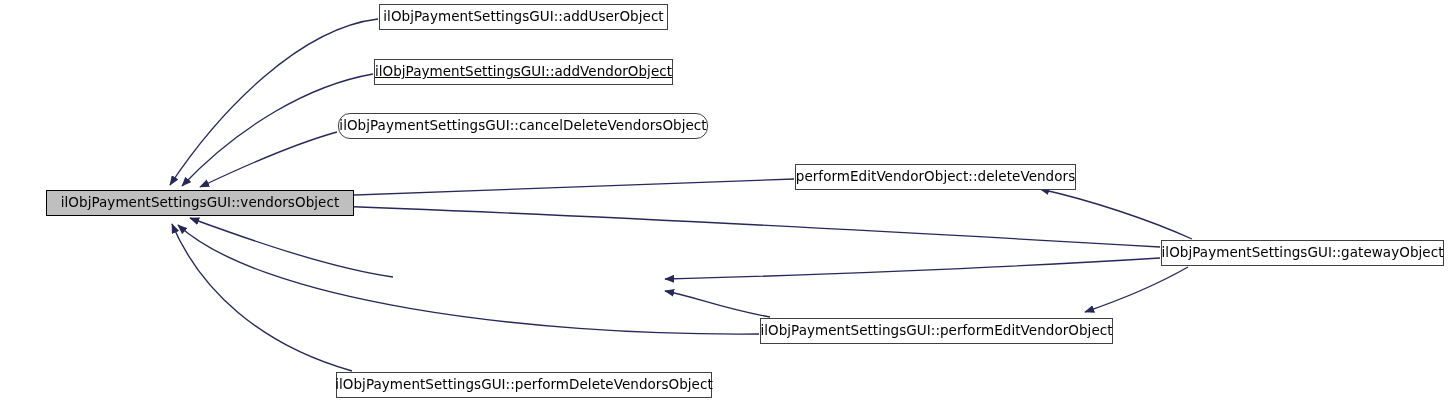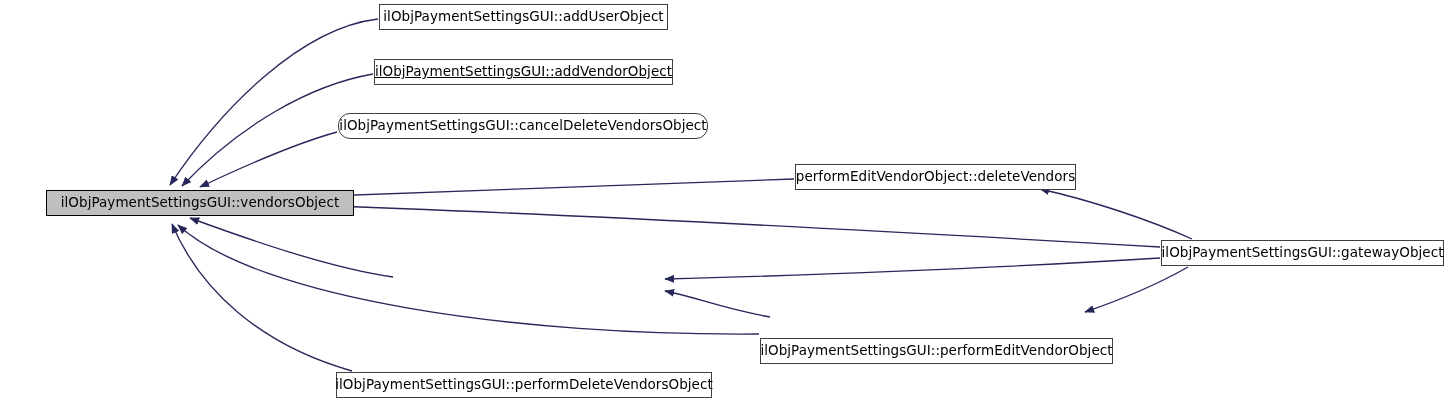--- a/index.html
+++ b/index.html
@@ -100,21 +100,21 @@
 
   <div class="node" style="left:795px;top:164px;width:281px;height:26px;">
     <span class="node-label">performEditVendorObject::deleteVendors</span>
   </div>
 
   <div class="node" style="left:1161px;top:240px;width:283px;height:26px;">
     <span class="node-label">ilObjPaymentSettingsGUI::gatewayObject</span>
   </div>
 
 
-  <div class="node" style="left:760px;top:318px;width:353px;height:26px;margin-top:20px;">
+  <div class="node" style="left:760px;top:318px;width:353px;height:26px;">
     <span class="node-label">ilObjPaymentSettingsGUI::performEditVendorObject</span>
   </div>
 
   <div class="node" style="left:336px;top:372px;width:376px;height:26px;">
     <span class="node-label">ilObjPaymentSettingsGUI::performDeleteVendorsObject</span>
   </div>
 
 </div>
 
 </body></html>

